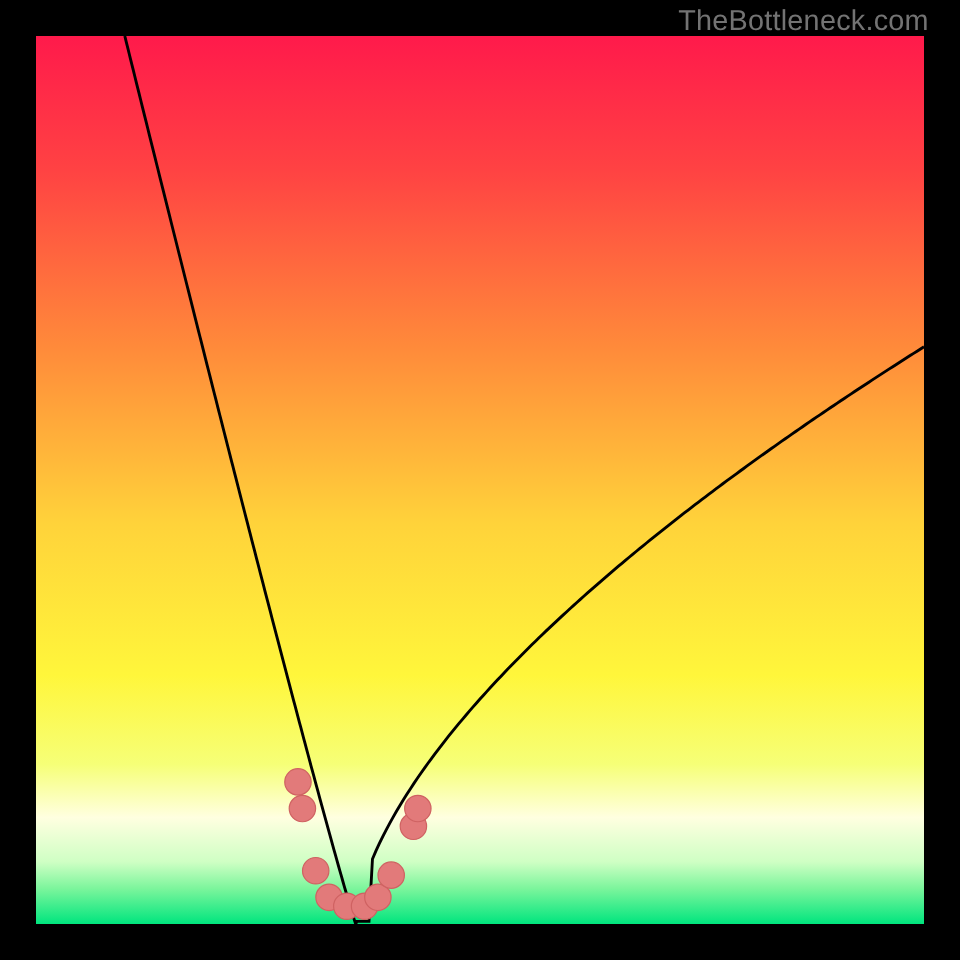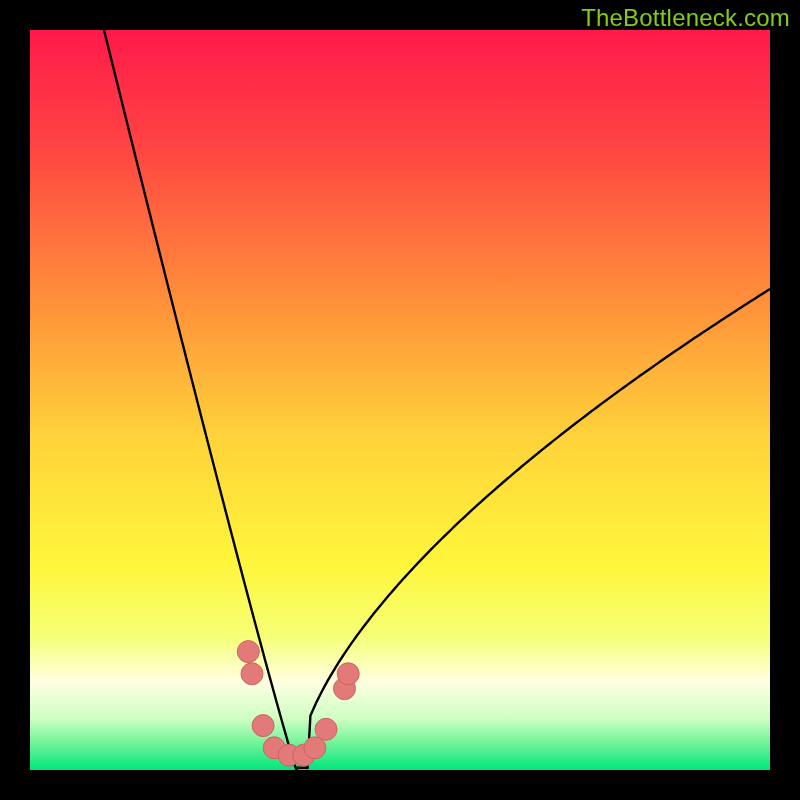--- a/index.html
+++ b/index.html
@@ -22,22 +22,22 @@
   .plot {
     position: absolute;
     top: 30px;
     left: 30px;
     width: 740px;
     height: 740px;
   }
   .watermark {
     position: absolute;
     top: 4px;
-    right: 10px;
-    color: #84cc16;
+    right: 26px;
+    color: #737373;
     font-size: 24px;
     font-weight: 500;
     letter-spacing: 0.2px;
   }
 </style>
 </head>
 <body>
 
 <div class="frame">
   <div class="watermark">TheBottleneck.com</div>

